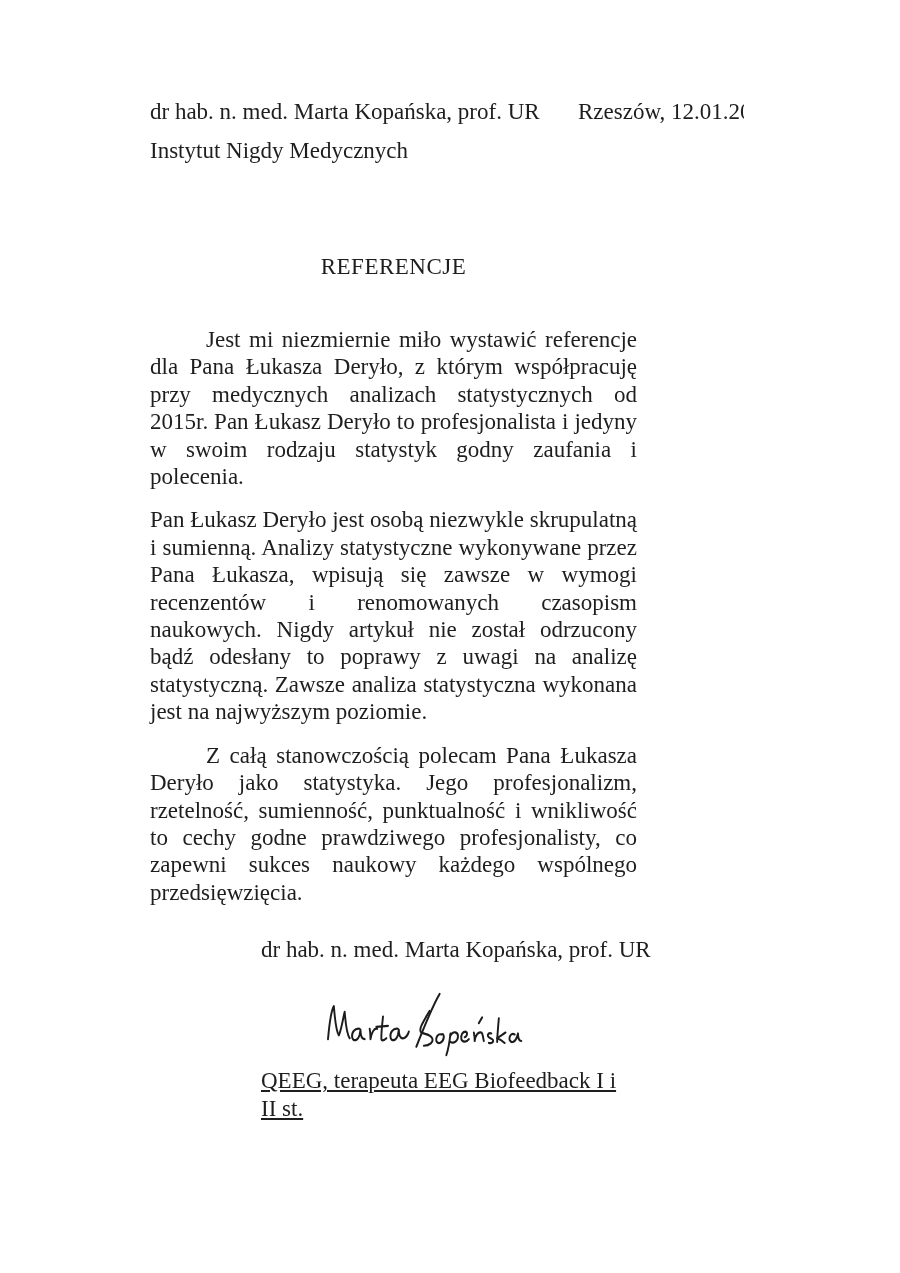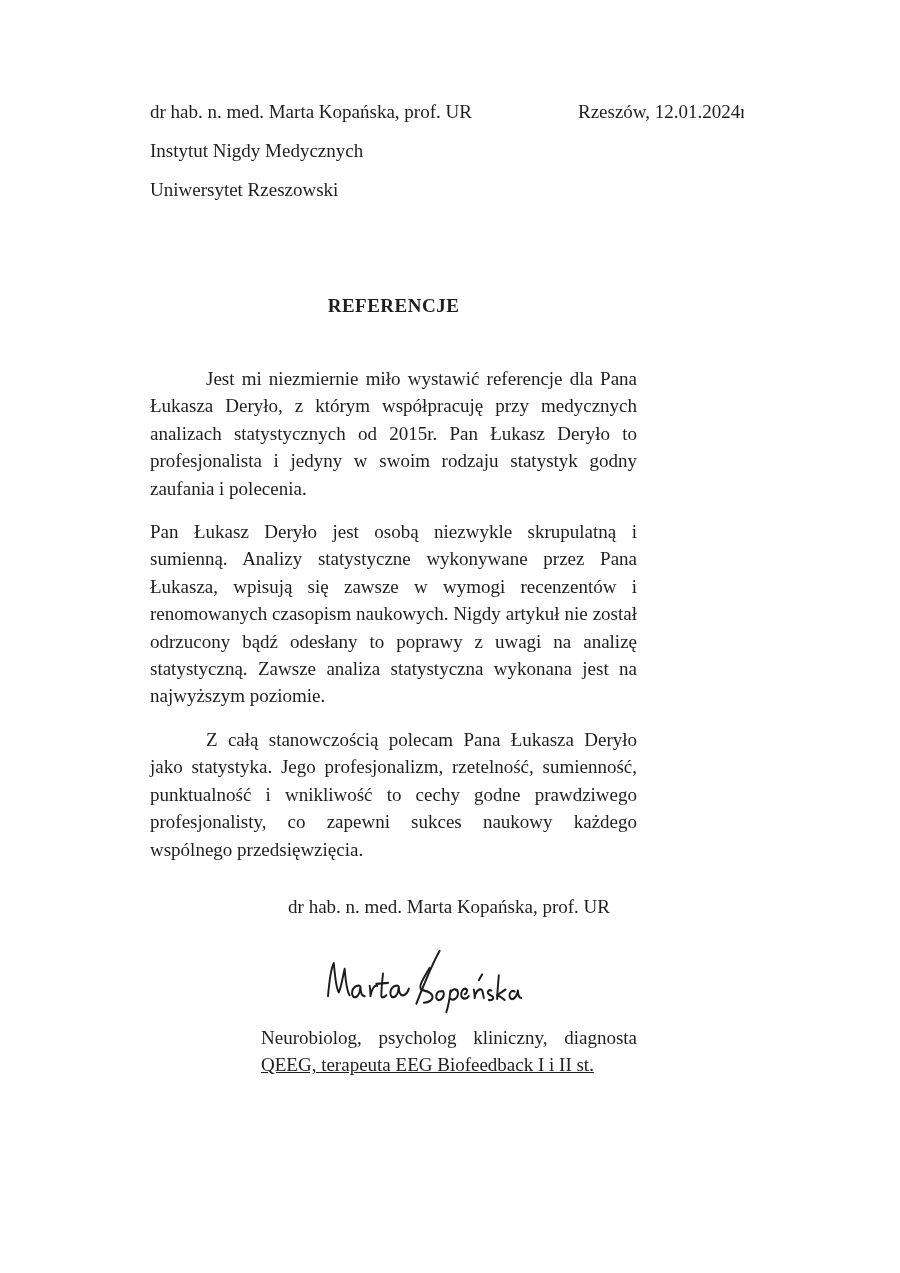--- a/index.html
+++ b/index.html
@@ -8,41 +8,41 @@
     background: #ffffff;
   }
   .page {
     position: relative;
     width: 744px;
     height: 1273px;
     box-sizing: border-box;
     background: #ffffff;
     padding: 92px 107px 12px 150px;
     font-family: "Liberation Serif", "DejaVu Serif", serif;
-    font-size: 19px;
+    font-size: 23px;
     color: #1e1e1e;
     overflow: hidden;
   }
   .header {
     line-height: 39px;
   }
   .header-row {
     position: relative;
     white-space: nowrap;
   }
   .date {
     position: absolute;
     left: 428px;
     top: 0;
     font-family: Liberation Serif, serif;
   }
   .doc-title {
     margin-top: 83px;
     text-align: center;
-    font-weight: bold;
+    font-weight: normal;
     line-height: 27px;
     letter-spacing: 0.5px;
   }
   .body-text p {
     margin: 16px 0 11px 0;
     line-height: 27.4px;
     text-align: justify;
   }
   .body-text p.first {
     margin-top: 46px;
@@ -86,21 +86,20 @@
 <body>
 
 <div class="page">
 
   <div class="header">
     <div class="header-row">
       <span>dr hab. n. med. Marta Kopańska, prof. UR</span>
       <span class="date">Rzeszów, 12.01.2024r.</span>
     </div>
     <div>Instytut Nigdy Medycznych</div>
-    <div>Uniwersytet Rzeszowski</div>
   </div>
 
   <div class="doc-title">REFERENCJE</div>
 
   <div class="body-text">
     <p class="first indent">Jest mi niezmiernie miło wystawić referencje dla Pana Łukasza Deryło, z którym współpracuję przy medycznych analizach statystycznych od 2015r. Pan Łukasz Deryło to profesjonalista i jedyny w swoim rodzaju statystyk godny zaufania i polecenia.</p>
     <p>Pan Łukasz Deryło jest osobą niezwykle skrupulatną i sumienną. Analizy statystyczne wykonywane przez Pana Łukasza, wpisują się zawsze w wymogi recenzentów i renomowanych czasopism naukowych. Nigdy artykuł nie został odrzucony bądź odesłany to poprawy z uwagi na analizę statystyczną. Zawsze analiza statystyczna wykonana jest na najwyższym poziomie.</p>
     <p class="indent">Z całą stanowczością polecam Pana Łukasza Deryło jako statystyka. Jego profesjonalizm, rzetelność, sumienność, punktualność i wnikliwość to cechy godne prawdziwego profesjonalisty, co zapewni sukces naukowy każdego wspólnego przedsięwzięcia.</p>
   </div>
 
@@ -126,18 +125,17 @@
         <path d="M181,43 C182,47 182,51 182,52 C183,46 186,42 190,43 C192,44 192,49 193,52"></path>
         <path d="M187,33 L191,27"></path>
         <path d="M202,44 C199,43 197,45 198,47 C199,49 203,49 204,51 C205,53 202,55 199,54"></path>
         <path d="M211,28 C210,38 209,48 209,53"></path>
         <path d="M219,43 C214,46 211,48 209,49 C212,50 216,52 218,54"></path>
         <path d="M230,45 C226,43 223,47 224,51 C226,55 231,53 233,47 L234,44 C234,48 235,52 238,52"></path>
       </svg>
     </div>
 
     <div class="cred">
-      <div class="cred-line1">Neurobiolog, psycholog kliniczny, diagnosta</div>
       <div class="cred-line2">QEEG, terapeuta EEG Biofeedback I i II st.</div>
     </div>
   </div>
 
 </div>
 
 </body></html>

